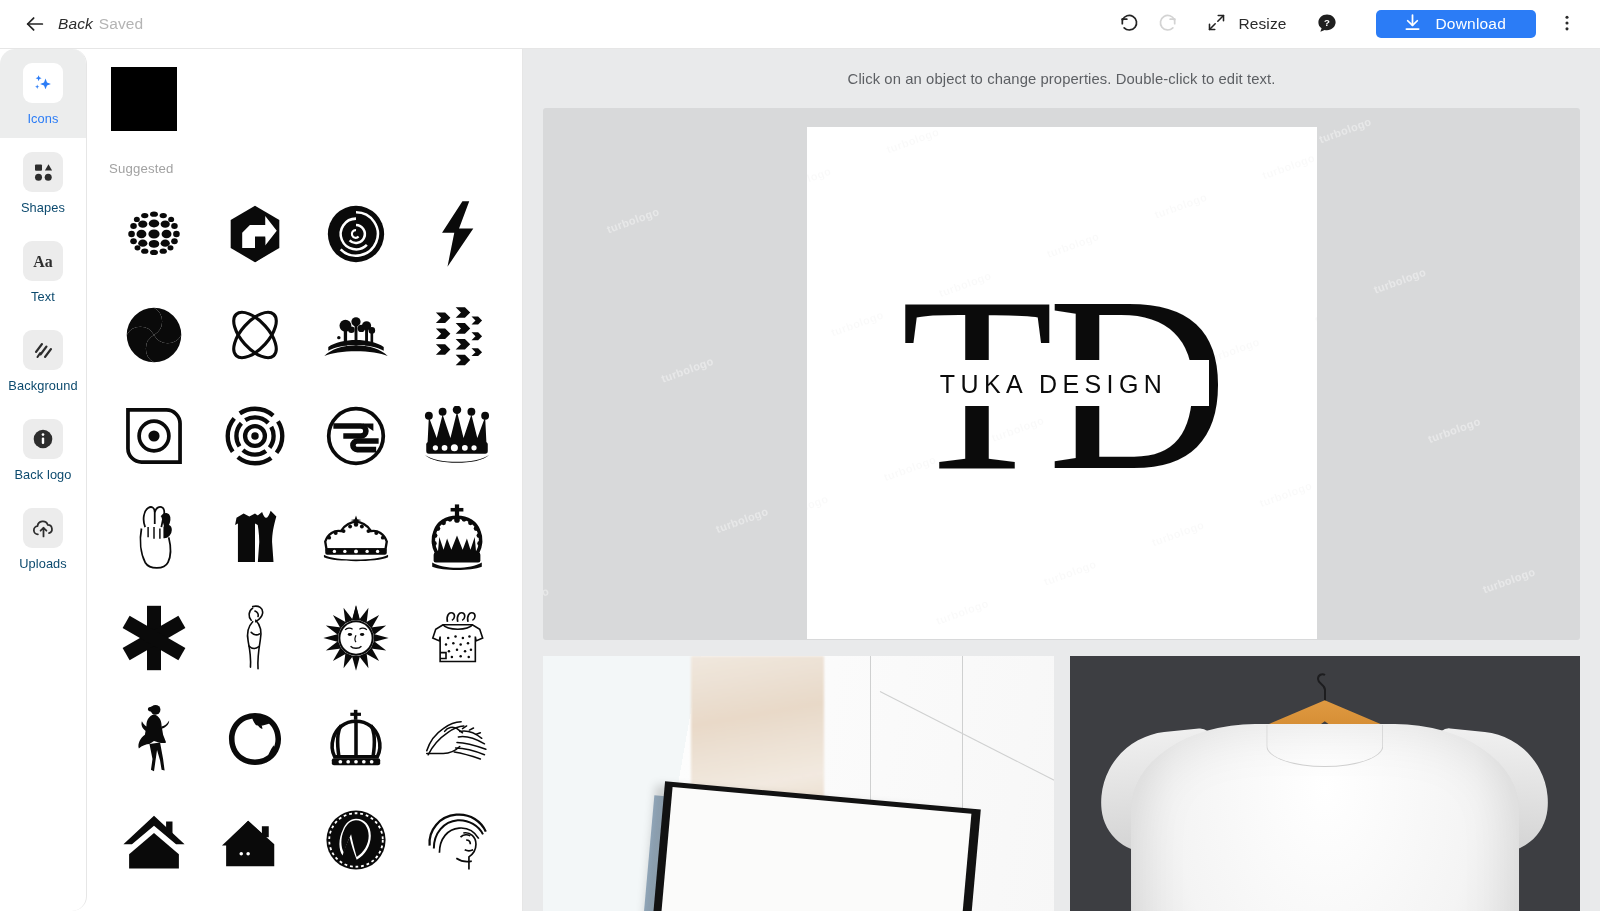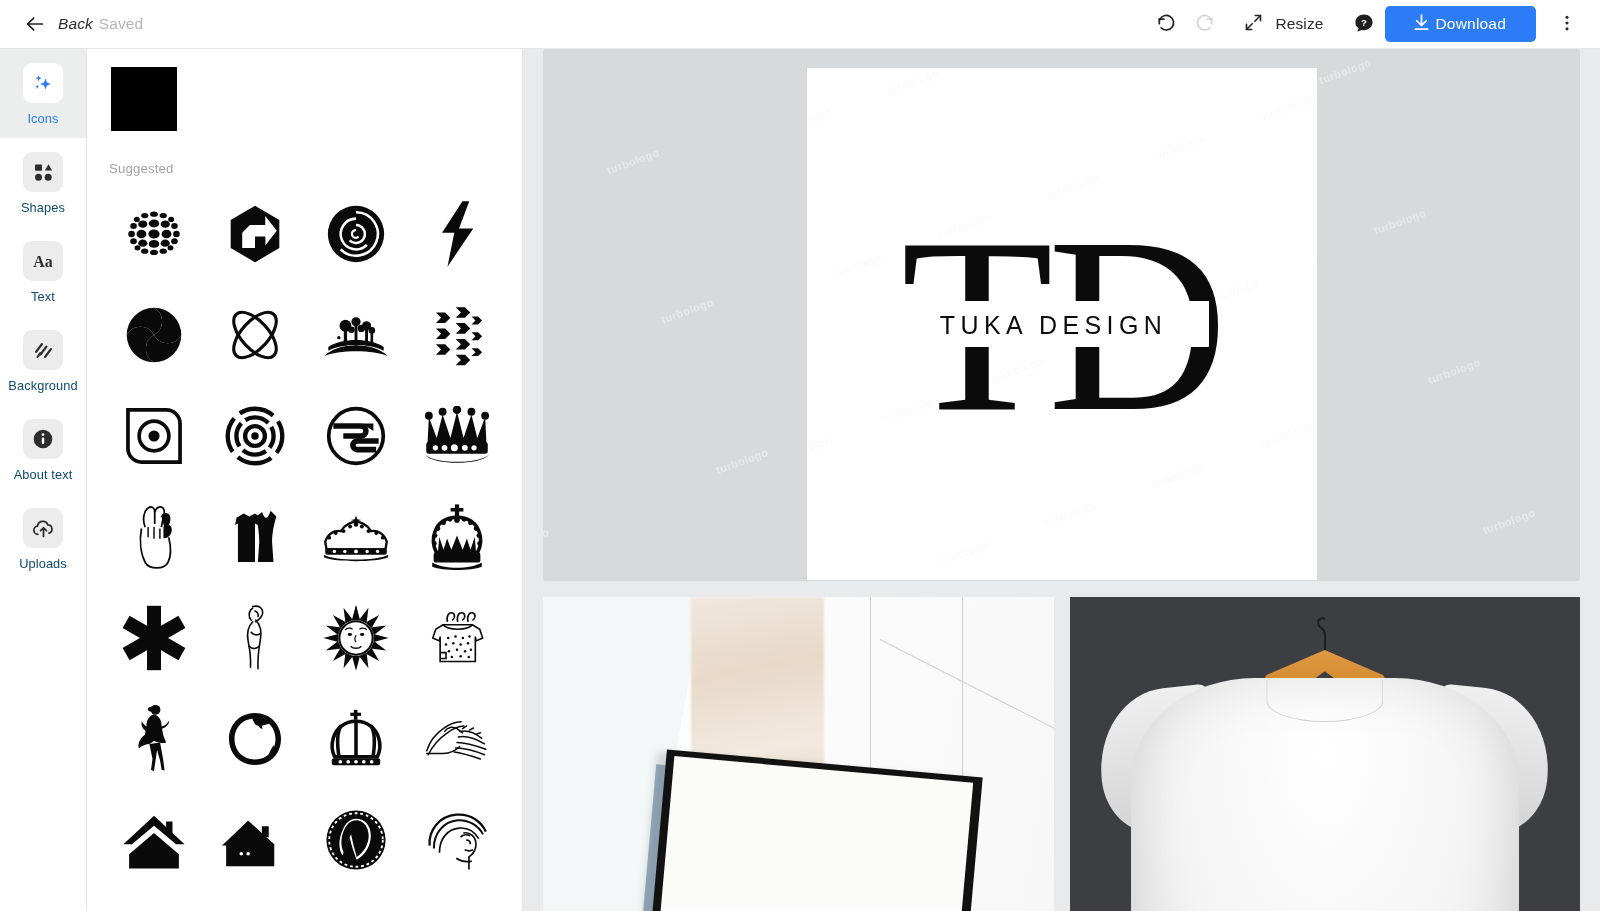--- a/index.html
+++ b/index.html
@@ -42,40 +42,41 @@
   }
   .icon-btn.disabled { cursor: default; }
   .resize-btn {
     background: none; border: none; cursor: pointer;
     display: flex; align-items: center; gap: 11px;
     padding: 6px 10px; margin-left: 10px;
   }
   .resize-label { font-size: 15.5px; color: #2b2b2b; letter-spacing: .1px; }
   .help-btn { margin-left: 12px; }
   .download-btn {
-    margin-left: 2px;
-    display: flex; align-items: center; justify-content: center; gap: 3px;
-    height: 36px; padding: 0 30px 0 26px;
+    margin-left: 30px;
+    display: flex; align-items: center; justify-content: center; gap: 12px;
+    height: 28px; padding: 0 30px 0 26px;
     border: none; border-radius: 5px;
     background: #2b7cf6; cursor: pointer;
   }
   .download-label { font-size: 15.5px; color: #fff; font-weight: 500; letter-spacing: .2px; }
   .kebab-btn { margin-left: 12px; }
 
   
   .body { flex: 1; display: flex; min-height: 0; }
 
   
   .rail {
     width: 87px; min-width: 87px;
     background: #ffffff;
     border-right: 1px solid #e6e6e6;
     padding-top: 0px;
     display: flex; flex-direction: column; align-items: stretch;
     overflow: hidden;
+    border-radius: 15px;
   }
   .rail-item {
     padding: 14px 0 12px; cursor: pointer;
     display: flex; flex-direction: column; align-items: center; gap: 8px;
   }
   .rail-item.active { background: #eceded; }
   .rail-tile {
     width: 40px; height: 40px; border-radius: 9px;
     background: #ececec;
     display: flex; align-items: center; justify-content: center;
@@ -371,21 +372,21 @@
       </div>
 
       <div class="rail-item">
         <span class="rail-tile">
           <svg width="24" height="24" viewBox="0 0 24 24">
             <circle cx="12" cy="12" r="9.3" fill="#2d2d2d"></circle>
             <circle cx="12" cy="7.6" r="1.35" fill="#fff"></circle>
             <rect x="10.8" y="10.4" width="2.4" height="6.6" rx="1.1" fill="#fff"></rect>
           </svg>
         </span>
-        <span class="rail-label">About text</span>
+        <span class="rail-label">Back logo</span>
       </div>
 
 
       <div class="rail-item">
         <span class="rail-tile">
           <svg width="25" height="25" viewBox="0 0 24 24" fill="none" stroke="#2d2d2d" stroke-width="1.7" stroke-linecap="round" stroke-linejoin="round">
             <path d="M6.6 17.6a3.9 3.9 0 0 1-.35-7.78 5.1 5.1 0 0 1 9.9-1.2 3.95 3.95 0 0 1 1.1 7.75"></path>
             <line x1="12" y1="19.6" x2="12" y2="11.6"></line>
             <polyline points="9.2,14.1 12,11.3 14.8,14.1"></polyline>
           </svg>
@@ -810,20 +811,21 @@
               <path d="M52 40 C56 36 62 36 66 38"></path>
               <path d="M46 70 C52 74 60 76 68 74"></path>
             </svg>
           </div>
 
         </div>
       </div>
     </div>
 
     <div class="canvas">
+      <div class="hint">Click on an object to change properties. Double-click to edit text.</div>
 
       <div class="stage">
 
         <div class="artboard">
           <div class="wm" id="wm-board">
               <span>turbologo</span>
               <span>turbologo</span>
               <span>turbologo</span>
               <span>turbologo</span>
               <span>turbologo</span>

